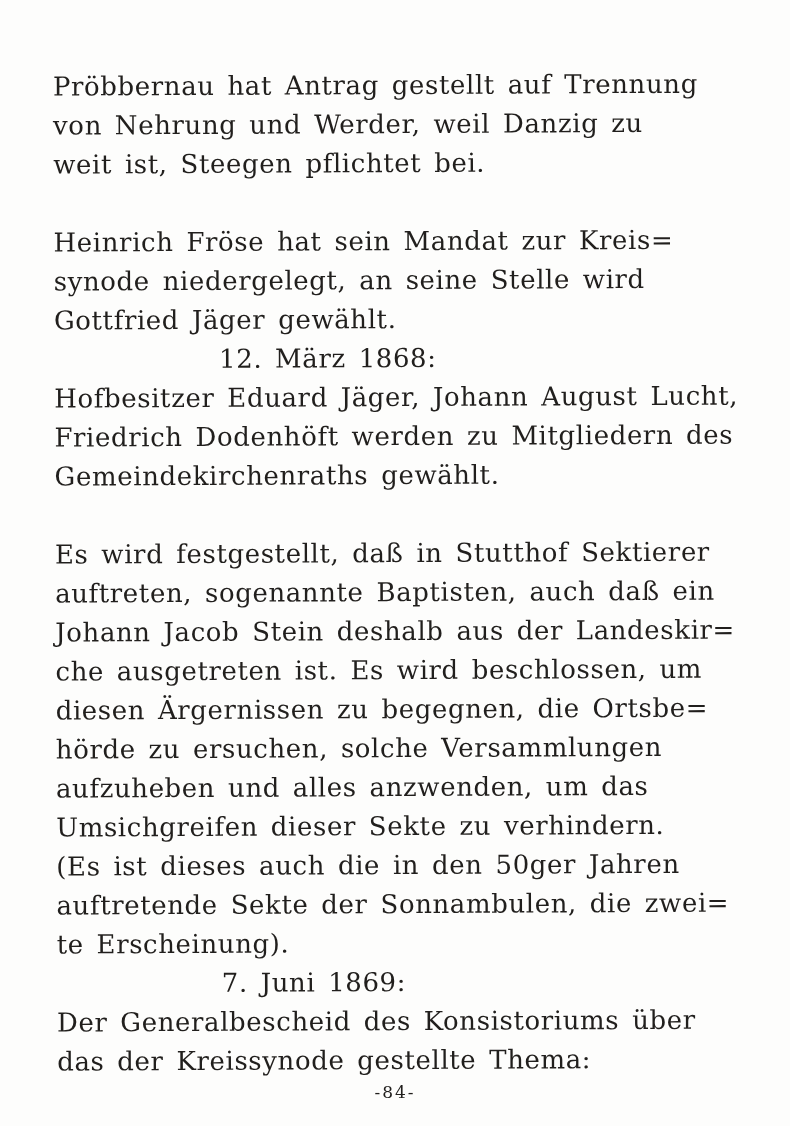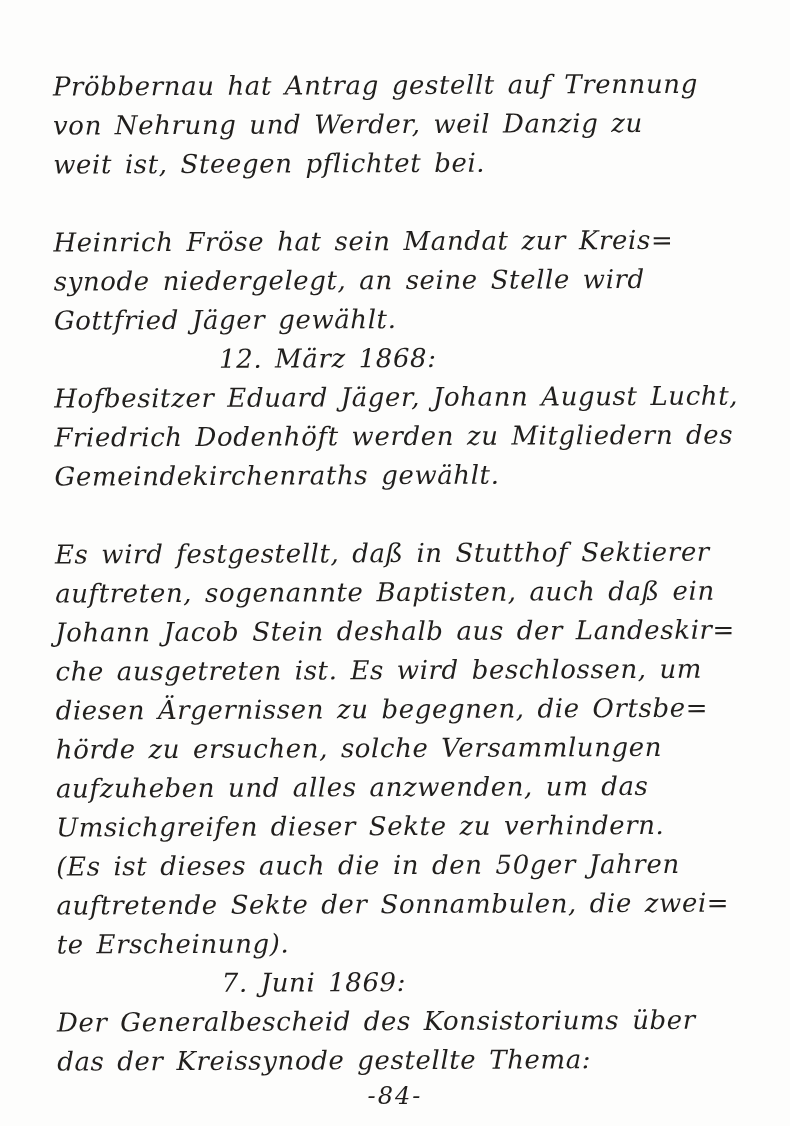--- a/index.html
+++ b/index.html
@@ -10,21 +10,20 @@
   }
   .page {
     position: relative;
     width: 790px;
     height: 1126px;
     margin: 0 auto;
     background: #fdfdfc;
     overflow: hidden;
     box-sizing: border-box;
     font-family: "DejaVu Serif", "Liberation Serif", serif;
-    font-style: italic;
     color: #211f1d;
   }
   .text-block {
     position: absolute;
     top: 66px;
     left: 55px;
     right: 25px;
     transform: rotate(-0.25deg);
   }
   .para {
@@ -43,21 +42,21 @@
   }
   .heading {
     margin-left: 165px;
   }
   .page-number {
     position: absolute;
     left: 0;
     right: 0;
     top: 1082px;
     text-align: center;
-    font-size: 24px;
+    font-size: 17px;
     letter-spacing: 2px;
     color: #211f1d;
   }
 </style>
 </head>
 <body>
 
 <div class="page">
   <div class="text-block">
 

